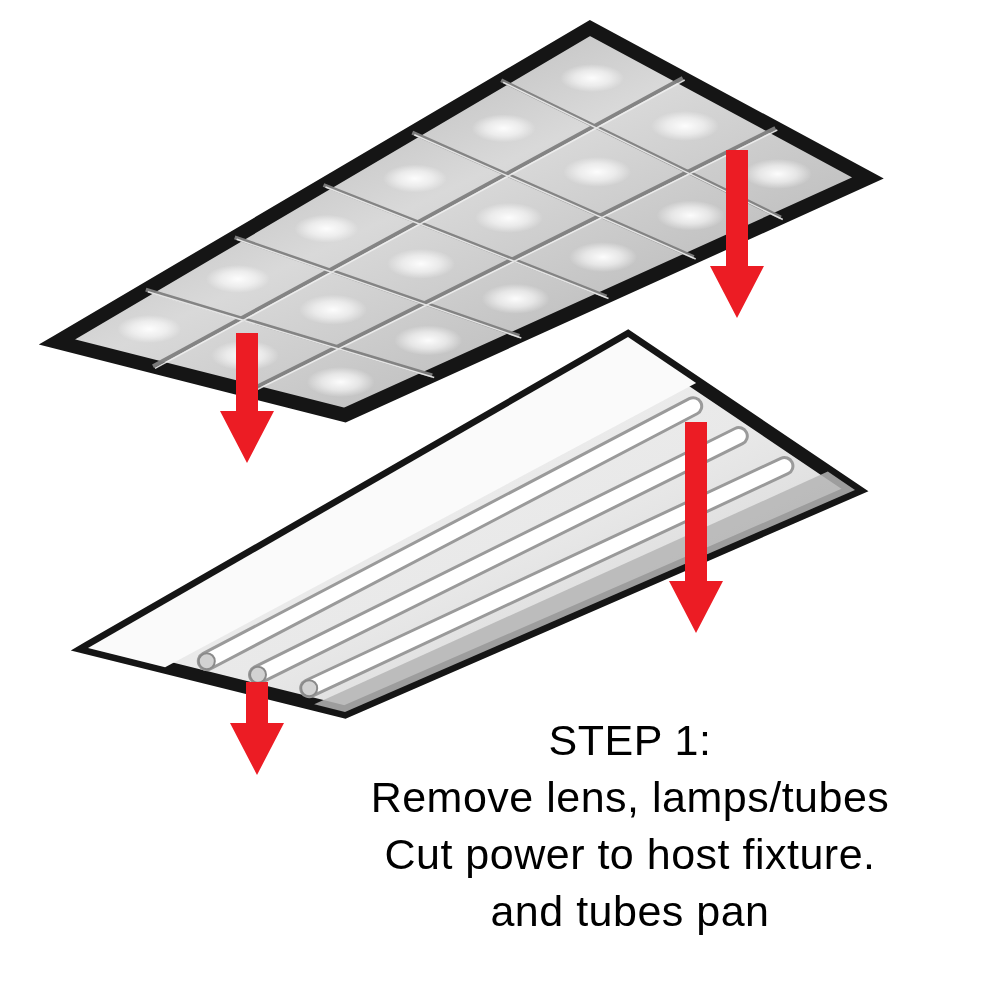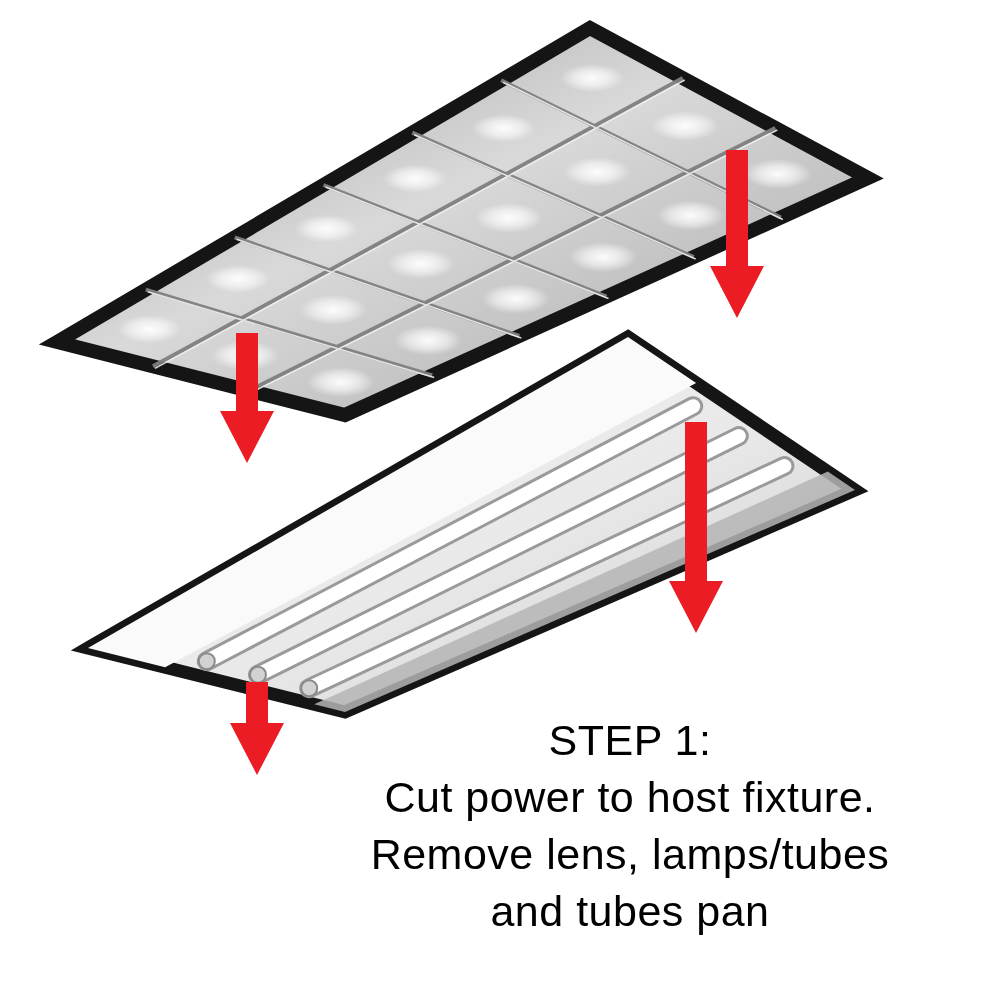--- a/index.html
+++ b/index.html
@@ -138,18 +138,18 @@
     <g>
       <path d="M726,150 L748,150 L748,266 L764,266 L737,318 L710,266 L726,266 Z" fill="#ec1c24"></path>
       <path d="M236,333 L258,333 L258,411 L274,411 L247,463 L220,411 L236,411 Z" fill="#ec1c24"></path>
       <path d="M685,422 L707,422 L707,581 L723,581 L696,633 L669,581 L685,581 Z" fill="#ec1c24"></path>
       <path d="M246,682 L268,682 L268,723 L284,723 L257,775 L230,723 L246,723 Z" fill="#ec1c24"></path>
     </g>
   </svg>
 
   <div class="instruction-text">
     <div>STEP 1:</div>
+    <div>Remove lens, lamps/tubes</div>
     <div>Cut power to host fixture.</div>
-    <div>Remove lens, lamps/tubes</div>
     <div>and tubes pan</div>
   </div>
 
 </div>
 
 </body></html>

